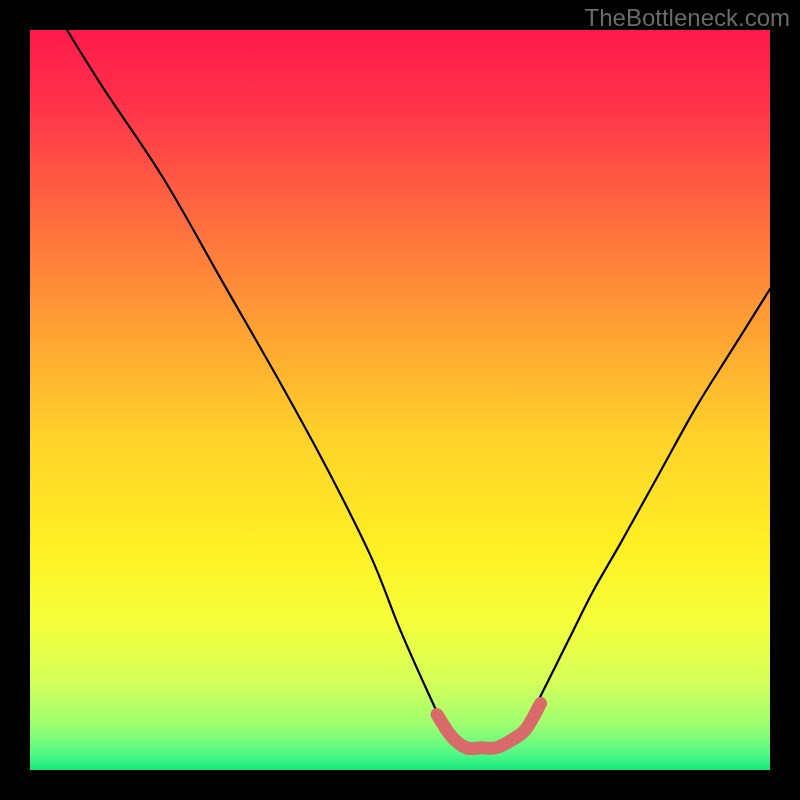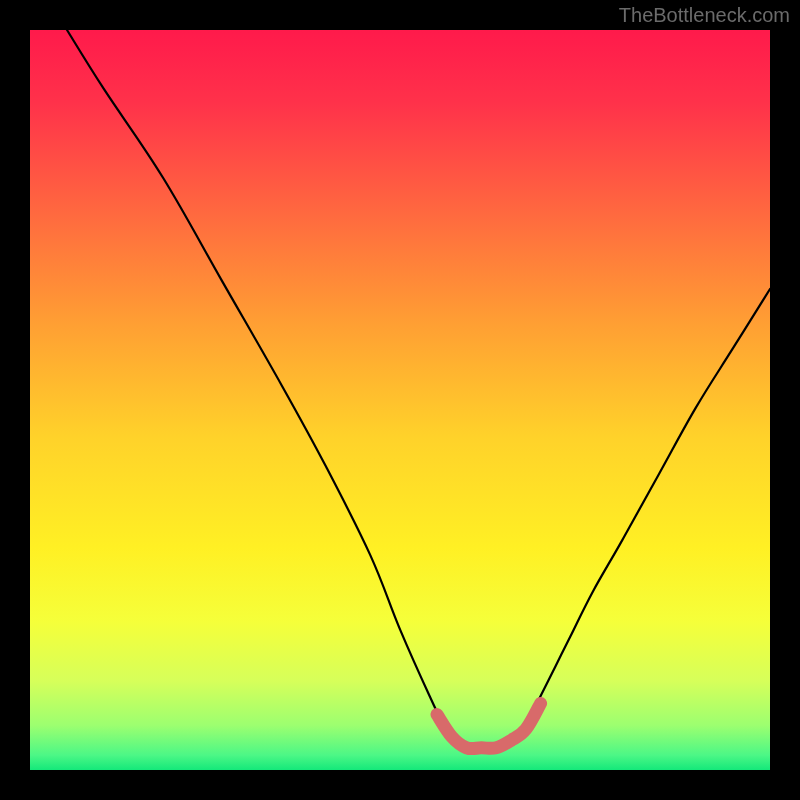--- a/index.html
+++ b/index.html
@@ -15,21 +15,21 @@
     position: relative;
     width: 800px;
     height: 800px;
     background: #000;
   }
   .watermark {
     position: absolute;
     top: 4px;
     right: 10px;
     color: #6b6b6b;
-    font-size: 20px;
+    font-size: 24px;
     letter-spacing: 0px;
     font-weight: 400;
   }
   svg {
     display: block;
   }
 </style>
 </head>
 <body>
 

